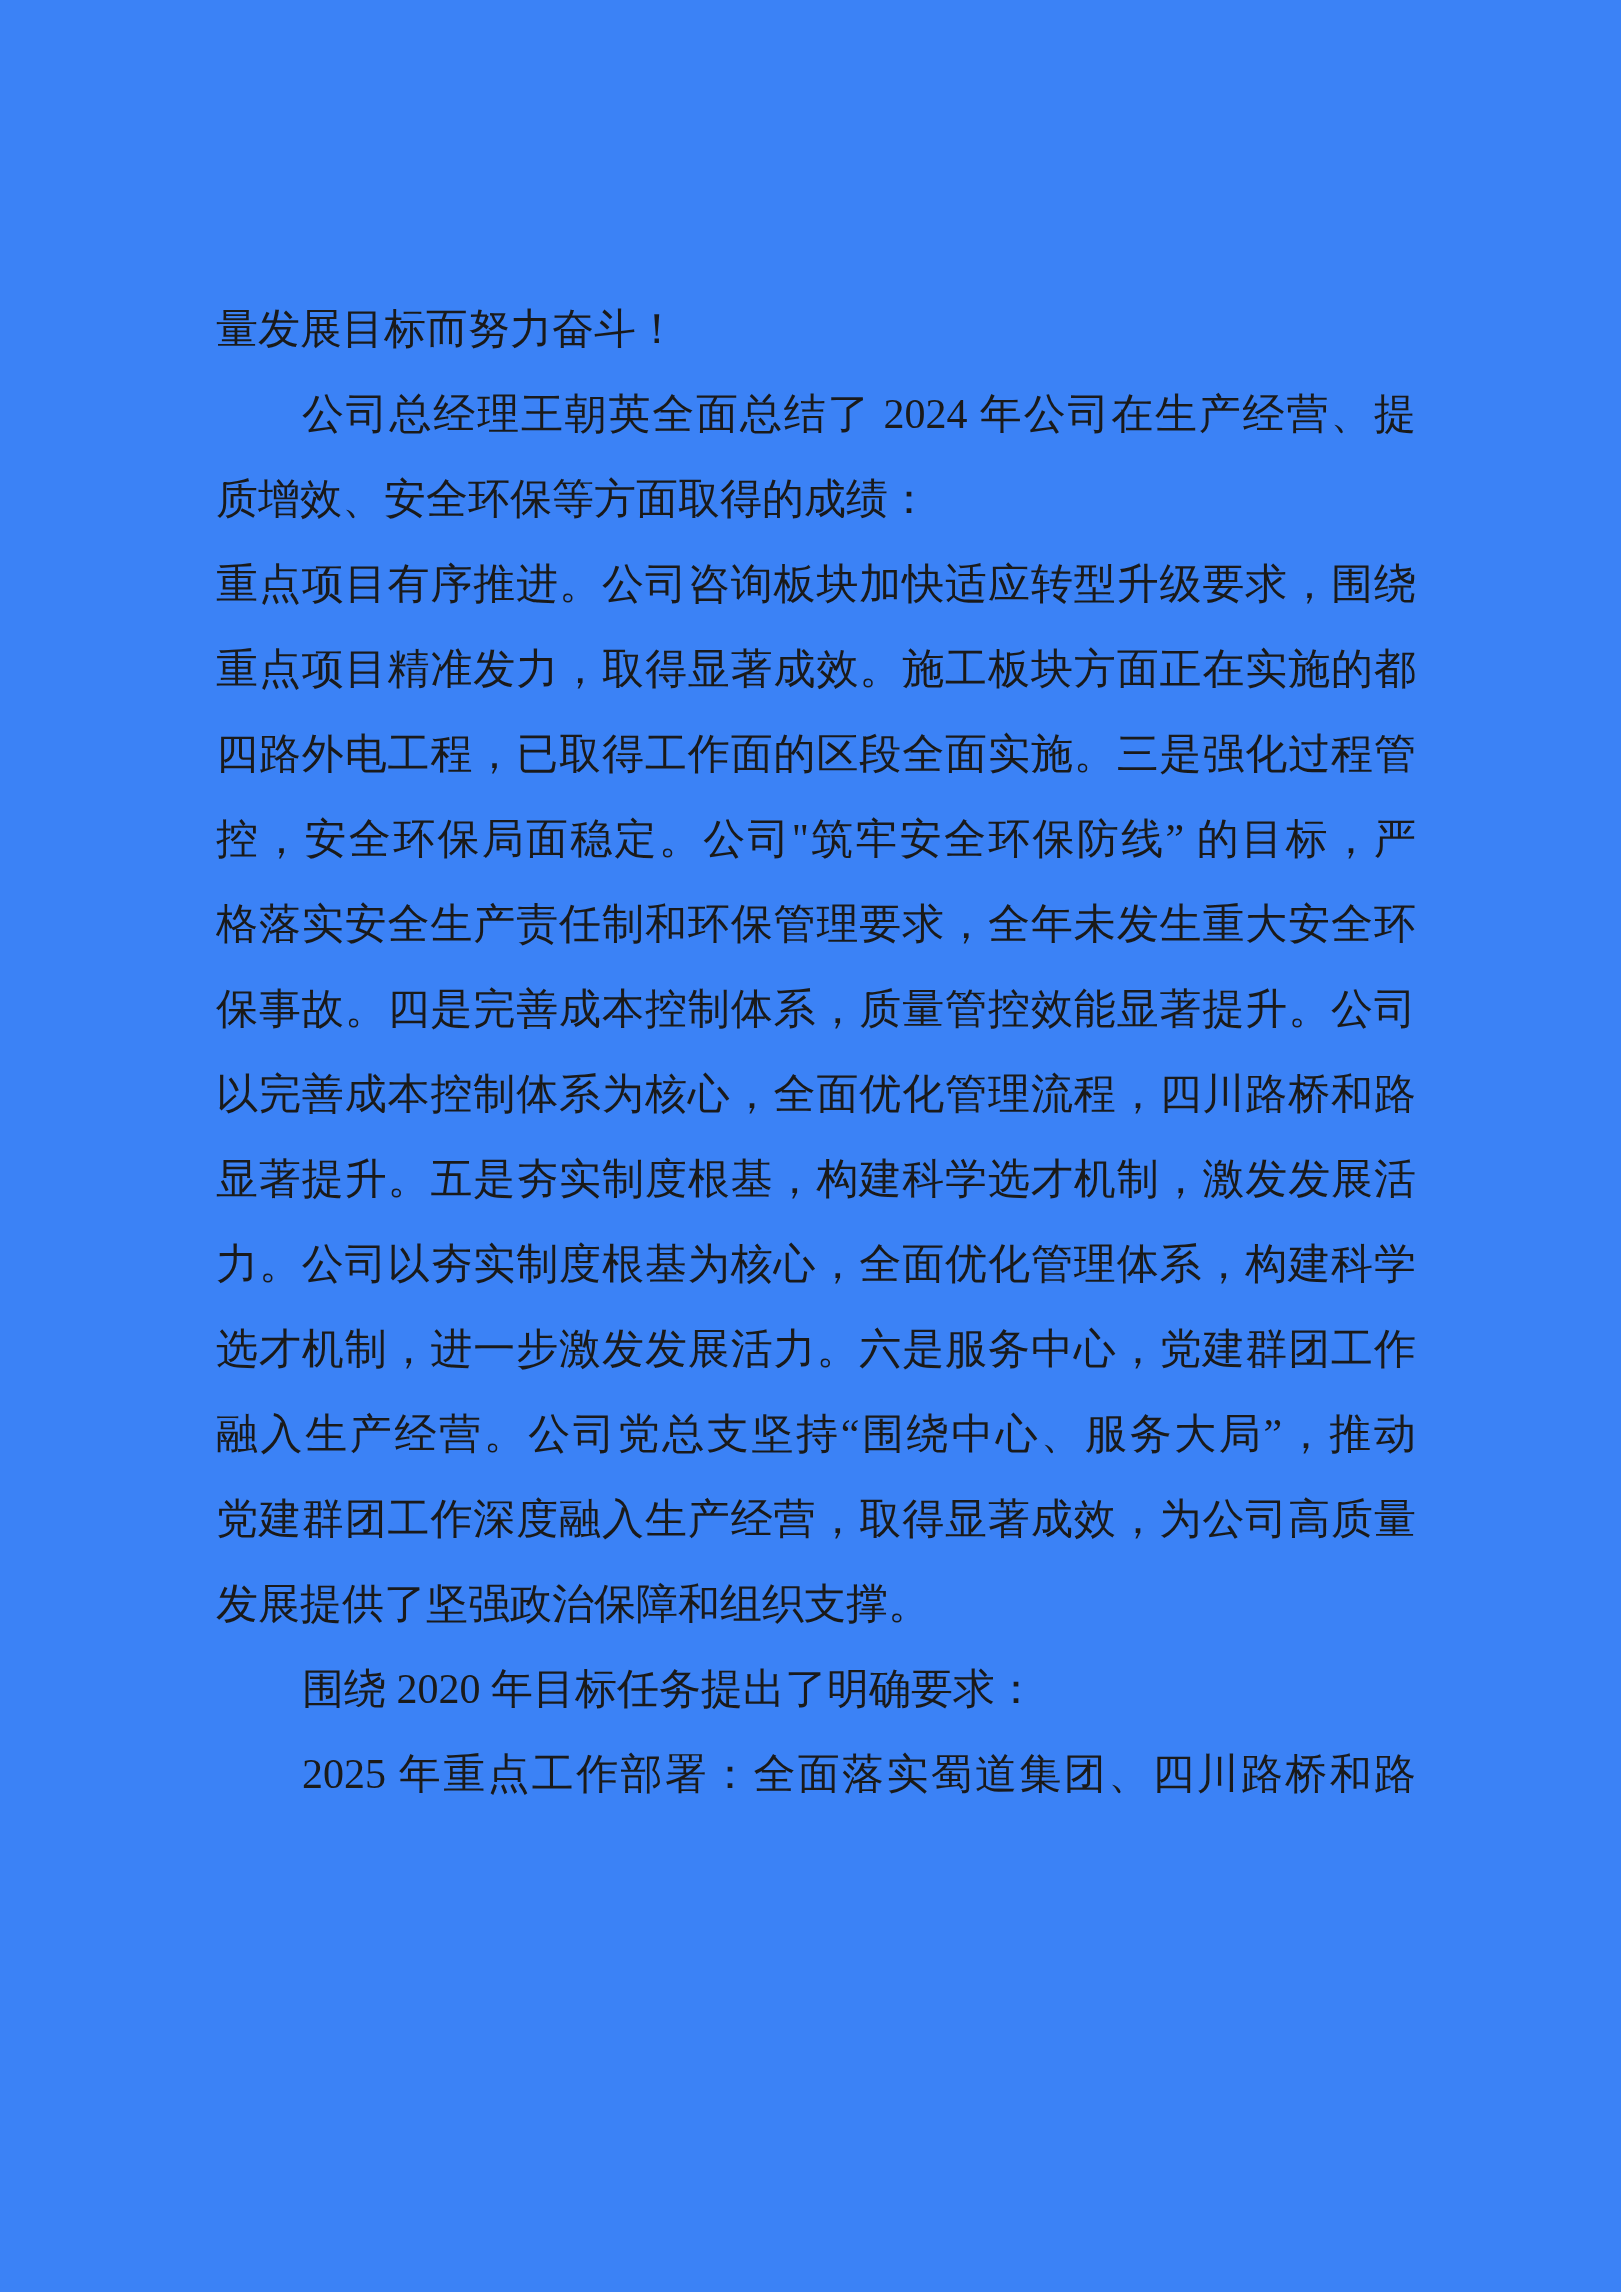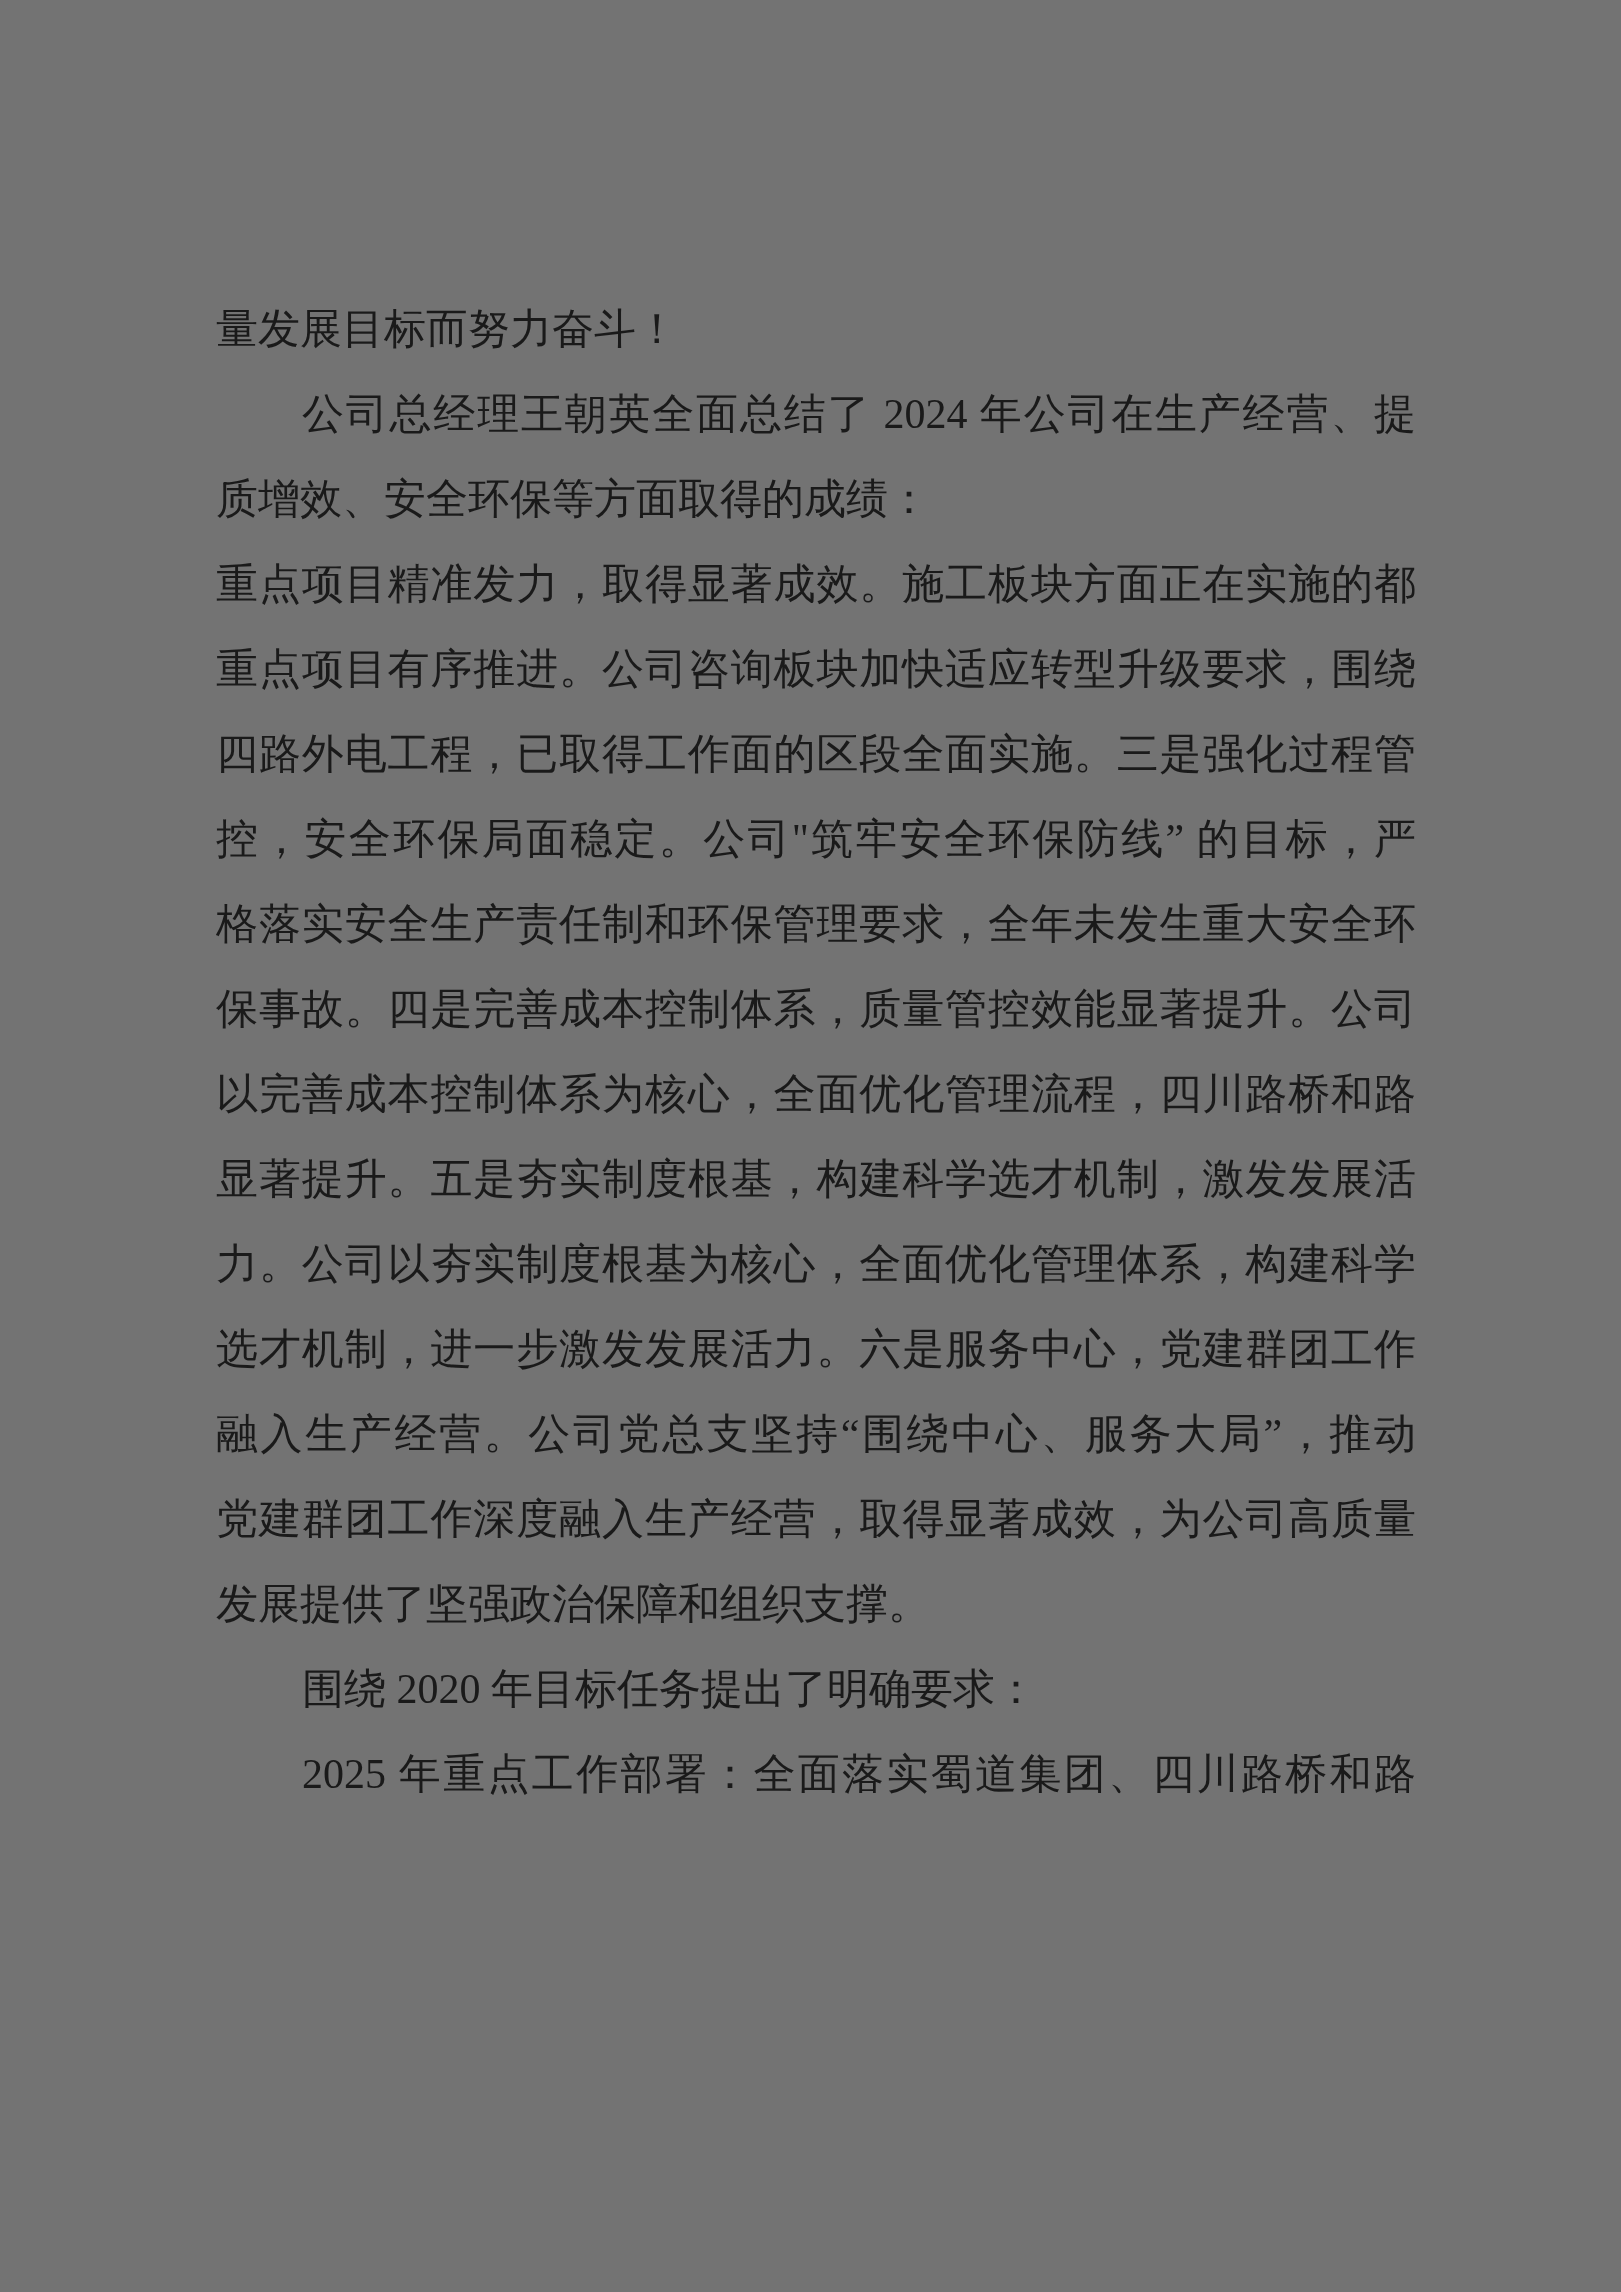--- a/index.html
+++ b/index.html
@@ -4,21 +4,21 @@
 <style>
   html, body {
     margin: 0;
     padding: 0;
     background: #ffffff;
   }
   .page {
     position: relative;
     width: 1621px;
     height: 2293px;
-    background: #737373;
+    background: #3b82f6;
     overflow: hidden;
     font-family: "Liberation Serif", "DejaVu Serif", serif;
   }
   .text-block {
     position: absolute;
     left: 216px;
     top: 287px;
     width: 1200px;
     font-size: 42px;
     line-height: 85px;
@@ -50,23 +50,23 @@
   <div class="text-block">
 
       <div class="line">量发展目标而努力奋斗！</div>
 
       <div class="line indent fill">公司总经理王朝英全面总结了 2024 年公司在生产经营、提</div>
 
       <div class="line">质增效、安全环保等方面取得的成绩：</div>
 
 
 
+      <div class="line fill">重点项目有序推进。公司咨询板块加快适应转型升级要求，围绕</div>
+
       <div class="line fill">重点项目精准发力，取得显著成效。施工板块方面正在实施的都</div>
-
-      <div class="line fill">重点项目有序推进。公司咨询板块加快适应转型升级要求，围绕</div>
 
       <div class="line fill">四路外电工程，已取得工作面的区段全面实施。三是强化过程管</div>
 
       <div class="line fill">控，安全环保局面稳定。公司"筑牢安全环保防线” 的目标，严</div>
 
       <div class="line fill">格落实安全生产责任制和环保管理要求，全年未发生重大安全环</div>
 
       <div class="line fill">保事故。四是完善成本控制体系，质量管控效能显著提升。公司</div>
 
       <div class="line fill">以完善成本控制体系为核心，全面优化管理流程，四川路桥和路</div>

